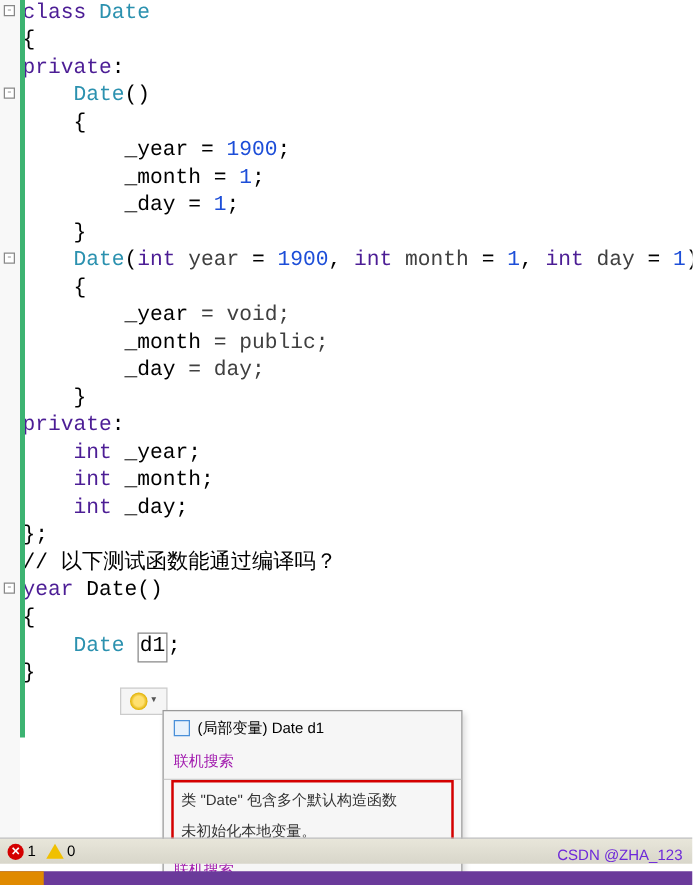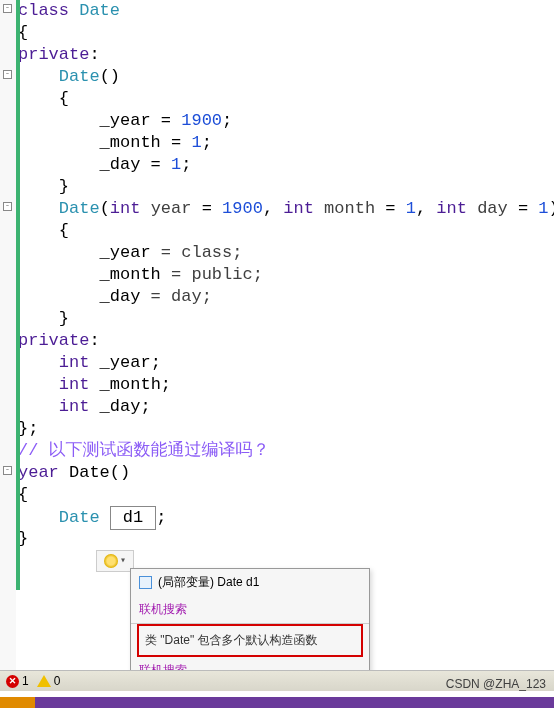--- a/index.html
+++ b/index.html
@@ -48,26 +48,26 @@
   top: 0;
   width: 4px;
   height: 590px;
   background: #3cb371;
 }
 .line { white-space: pre; height: 22px; }
 .kw { color: #4c1d95; text-align: center; }
 .type { color: #2b91af; }
 .ident { color: #404040; }
 .num { color: #1d4ed8; }
-.comment { color: #8b5cf6; }
+.comment { color: #000000; }
 .highlight-box {
   display: inline-block;
   border: 1px solid #888;
   background: #fff;
-  padding: 0 12px;
+  padding: 0 1px;
 }
 .lightbulb {
   position: absolute;
   width: 38px;
   height: 22px;
   border: 1px solid #ccc;
   background: #f5f5f5;
   display: flex;
   align-items: center;
   justify-content: center;
@@ -139,21 +139,21 @@
   border-left: 7px solid transparent;
   border-right: 7px solid transparent;
   border-bottom: 12px solid #f0c000;
 }
 .watermark {
   position: absolute;
   bottom: 17px;
   right: 8px;
   font-family: Arial, sans-serif;
   font-size: 12px;
-  color: #404040;
+  color: #6d28d9;
 }
 .footer-bar {
   position: absolute;
   bottom: 0; left: 0; right: 0;
   height: 11px;
   background: #6a3a9a;
 }
 .footer-bar .orange {
   position: absolute; left: 0; top: 0; bottom: 0;
   width: 35px;
@@ -176,21 +176,21 @@
     <div class="line"><span>{</span></div>
     <div class="line"><span class="kw">private</span><span>:</span></div>
     <div class="line"><span class="type">    Date</span><span>()</span></div>
     <div class="line"><span>    {</span></div>
     <div class="line"><span>        _year</span><span> = </span><span class="num">1900</span><span>;</span></div>
     <div class="line"><span>        _month</span><span> = </span><span class="num">1</span><span>;</span></div>
     <div class="line"><span>        _day</span><span> = </span><span class="num">1</span><span>;</span></div>
     <div class="line"><span>    }</span></div>
     <div class="line"><span class="type">    Date</span><span>(</span><span class="kw">int</span><span class="ident"> year</span><span> = </span><span class="num">1900</span><span>, </span><span class="kw">int</span><span class="ident"> month</span><span> = </span><span class="num">1</span><span>, </span><span class="kw">int</span><span class="ident"> day</span><span> = </span><span class="num">1</span><span>)</span></div>
     <div class="line"><span>    {</span></div>
-    <div class="line"><span>        _year</span><span class="ident"> = class;</span></div>
+    <div class="line"><span>        _year</span><span class="ident"> = void;</span></div>
     <div class="line"><span>        _month</span><span class="ident"> = public;</span></div>
     <div class="line"><span>        _day</span><span class="ident"> = day;</span></div>
     <div class="line"><span>    }</span></div>
     <div class="line"><span class="kw">private</span><span>:</span></div>
     <div class="line"><span class="kw">    int</span><span> _year;</span></div>
     <div class="line"><span class="kw">    int</span><span> _month;</span></div>
     <div class="line"><span class="kw">    int</span><span> _day;</span></div>
     <div class="line"><span>};</span></div>
     <div class="line"><span class="comment">// 以下测试函数能通过编译吗？</span></div>
     <div class="line"><span class="kw">year</span><span> </span><span>Date</span><span>()</span></div>
@@ -209,20 +209,21 @@
   <div class="tooltip-row">
     <div class="cube-icon"></div>
     <span><span>(局部变量) </span><span>Date d1</span></span>
   </div>
   <div class="tooltip-row">
     <span class="tooltip-link">联机搜索</span>
   </div>
   <div class="tooltip-sep"></div>
   <div class="red-box">
     <div>类 "Date" 包含多个默认构造函数</div>
+    <div>未初始化本地变量。</div>
   </div>
   <div class="tooltip-row">
     <span class="tooltip-link">联机搜索</span>
   </div>
 
 </div>
 
 <div class="statusbar">
   <div class="status-item">
     <div class="err-ico">✕</div>

